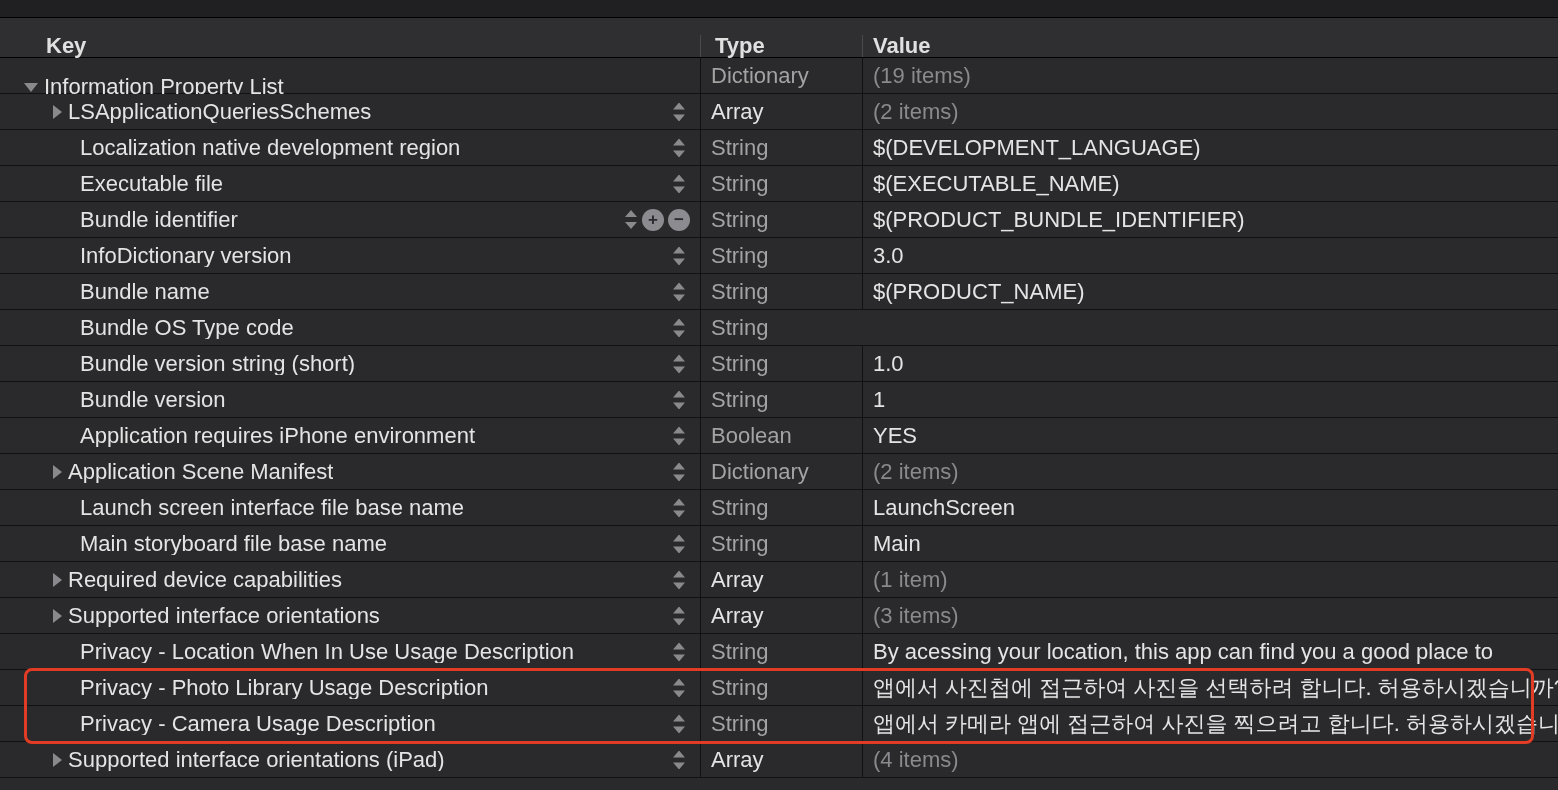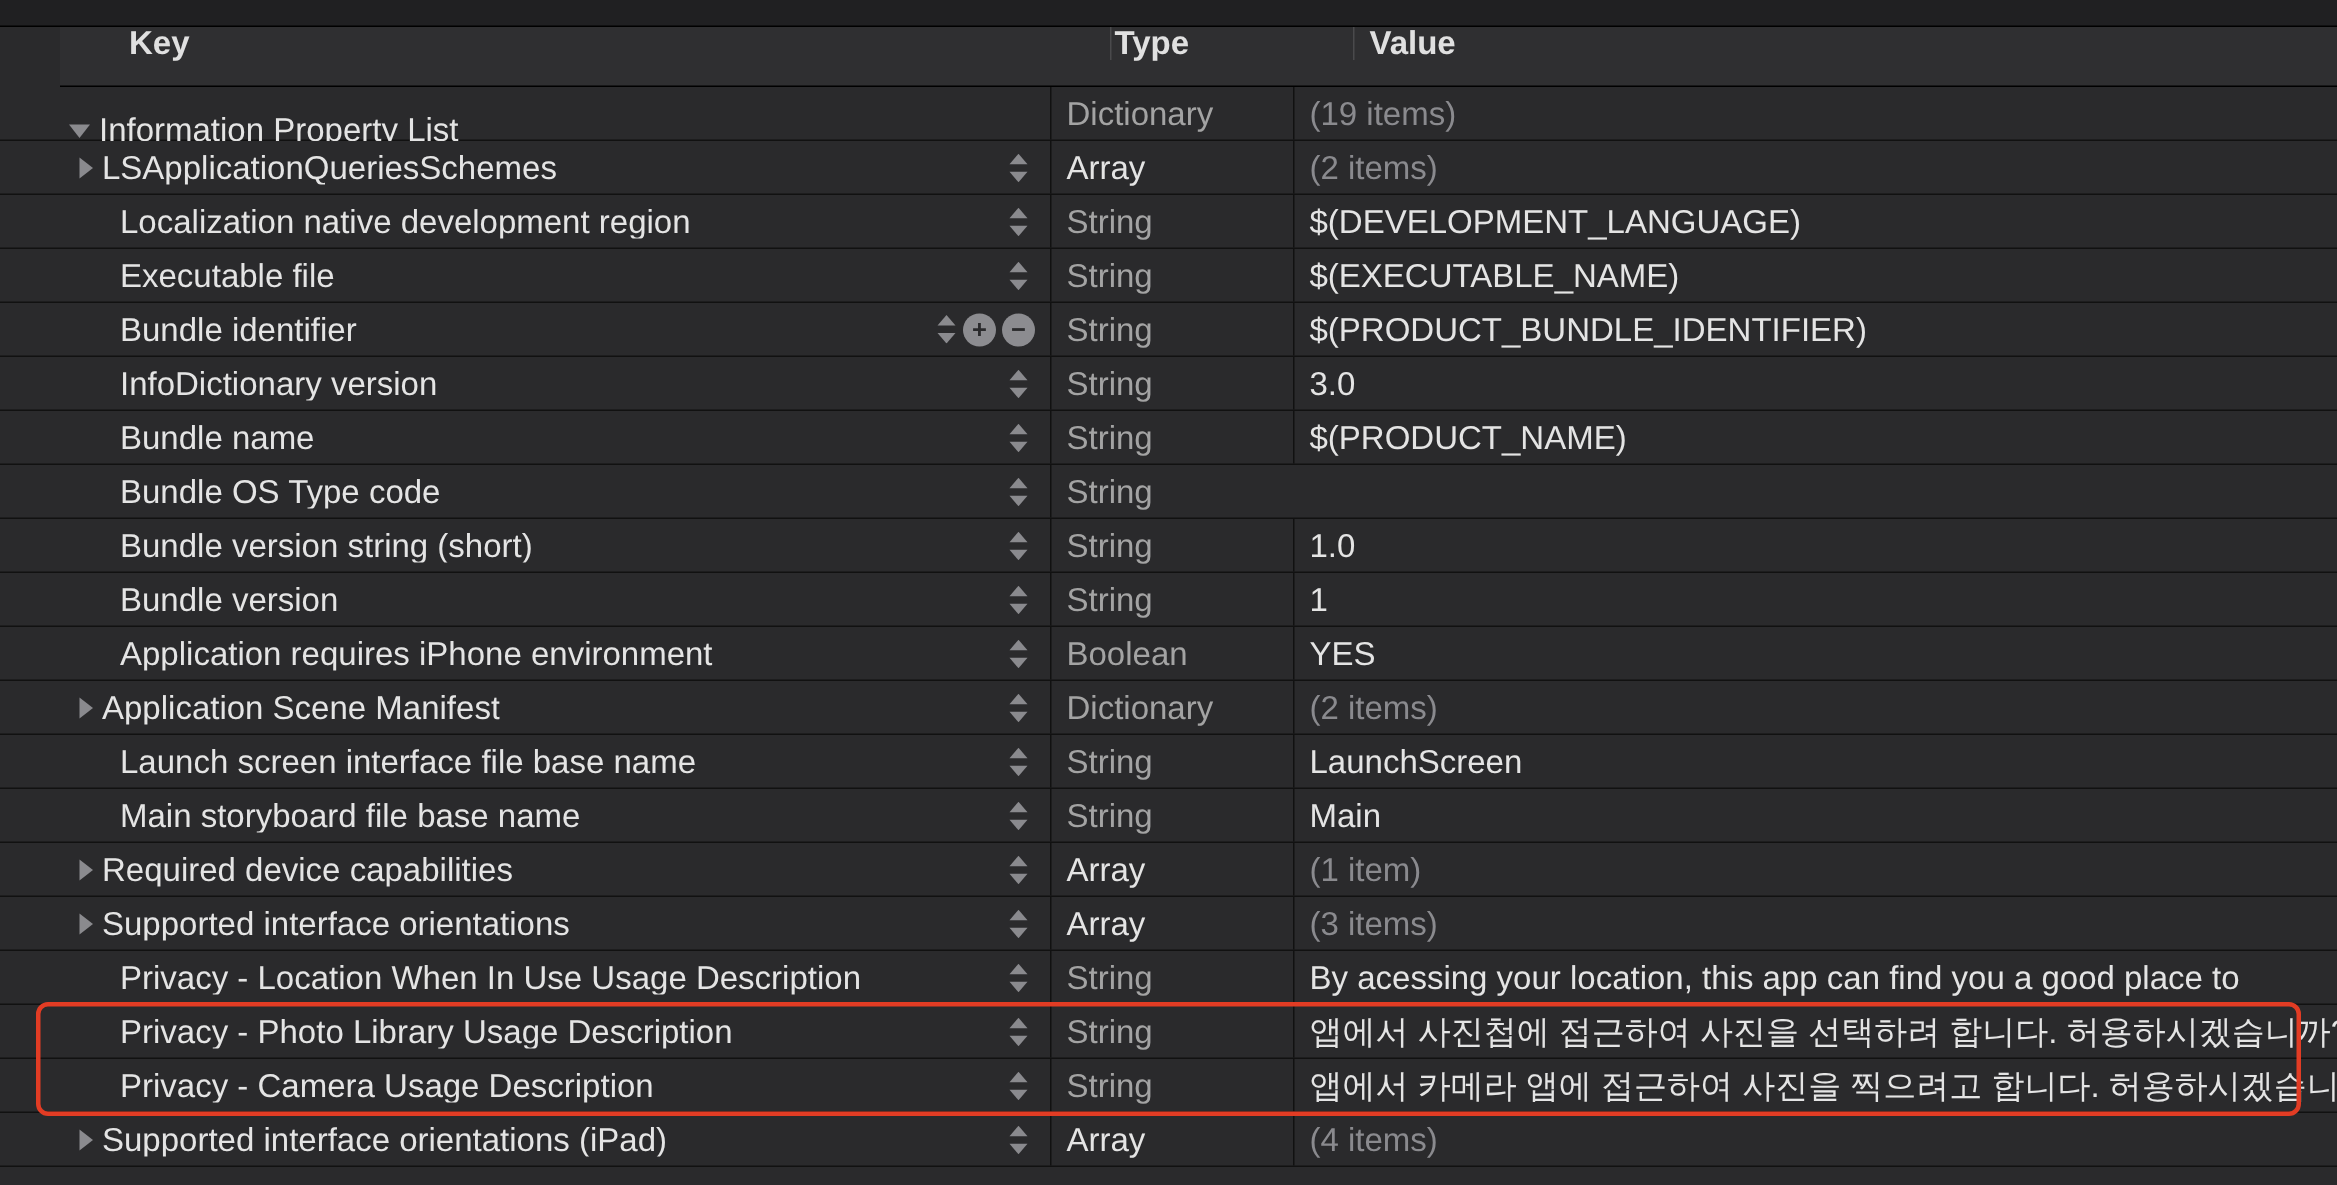--- a/index.html
+++ b/index.html
@@ -13,30 +13,29 @@
     height: 790px;
     overflow: hidden;
   }
   .topbar {
     height: 18px;
     background: #202022;
     border-bottom: 1px solid #000;
   }
   .header-row {
     display: flex;
-    align-items: flex-start;
+    align-items: flex-end;
     height: 40px;
     background: #2f2f31;
     border-bottom: 1px solid #000;
     font-weight: 600;
     color: #e0e0e0;
-    margin-left: 40px;
   }
   .col-key   { width: 700px; padding-left: 46px; }
-  .col-type  { width: 162px; border-left: 1px solid #4a4a4c; padding-left: 2px; }
+  .col-type  { width: 162px; border-left: 1px solid #4a4a4c; padding-left: 14px; }
   .col-value { flex: 1; border-left: 1px solid #4a4a4c; padding-left: 10px; }
   .row {
     display: flex;
     align-items: center;
     height: 36px;
     background: #2a2a2c;
     border-bottom: 1px solid #111;
     position: relative;
   }
   .row .k {
@@ -76,21 +75,21 @@
   .tri-down {
     border-left: 7px solid transparent;
     border-right: 7px solid transparent;
     border-top: 9px solid #8a8a8e;
   }
   .tri-right {
     border-top: 7px solid transparent;
     border-bottom: 7px solid transparent;
     border-left: 9px solid #8a8a8e;
   }
-  .indent0 { padding-left: 46px; margin-top: 23px; }
+  .indent0 { padding-left: 24px; margin-top: 23px; }
   .indent1 { padding-left: 53px; }
   .indent2 { padding-left: 80px; }
   .key-label { color: #e4e4e4; white-space: nowrap; overflow: hidden; }
   .stepper {
     position: absolute;
     right: 14px;
     top: 50%;
     transform: translateY(-50%);
     display: flex;
     flex-direction: column;

